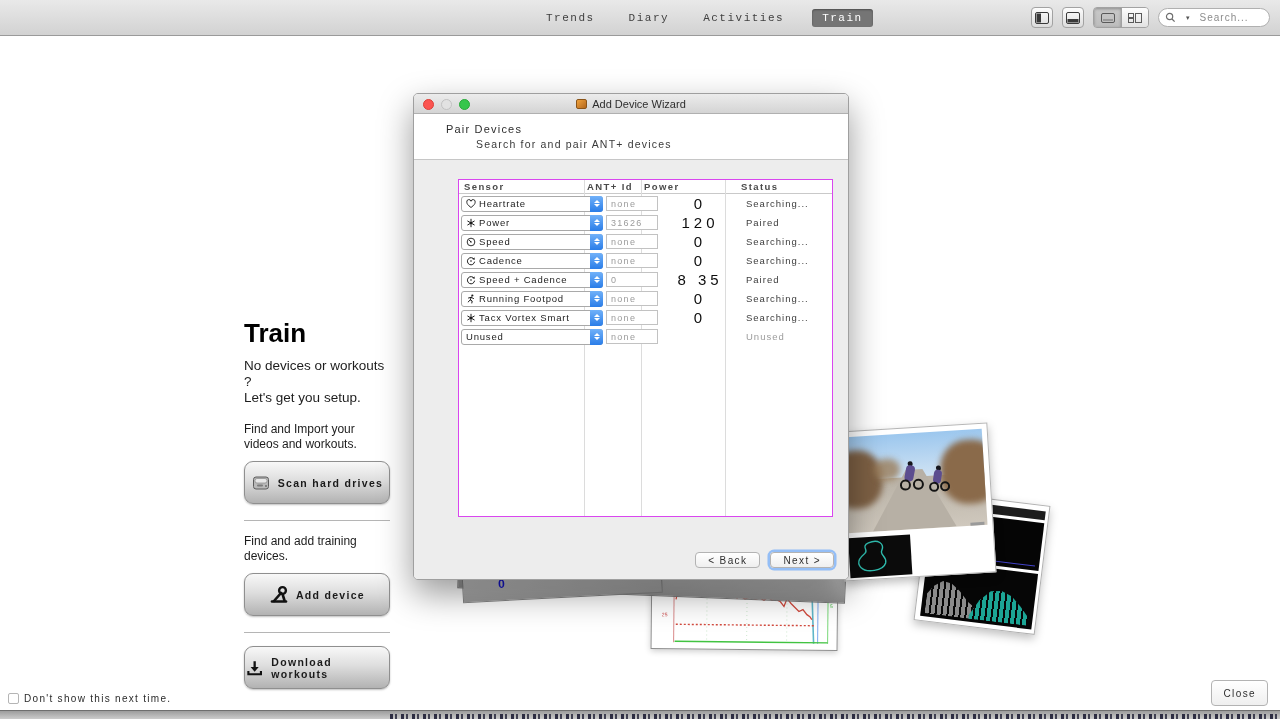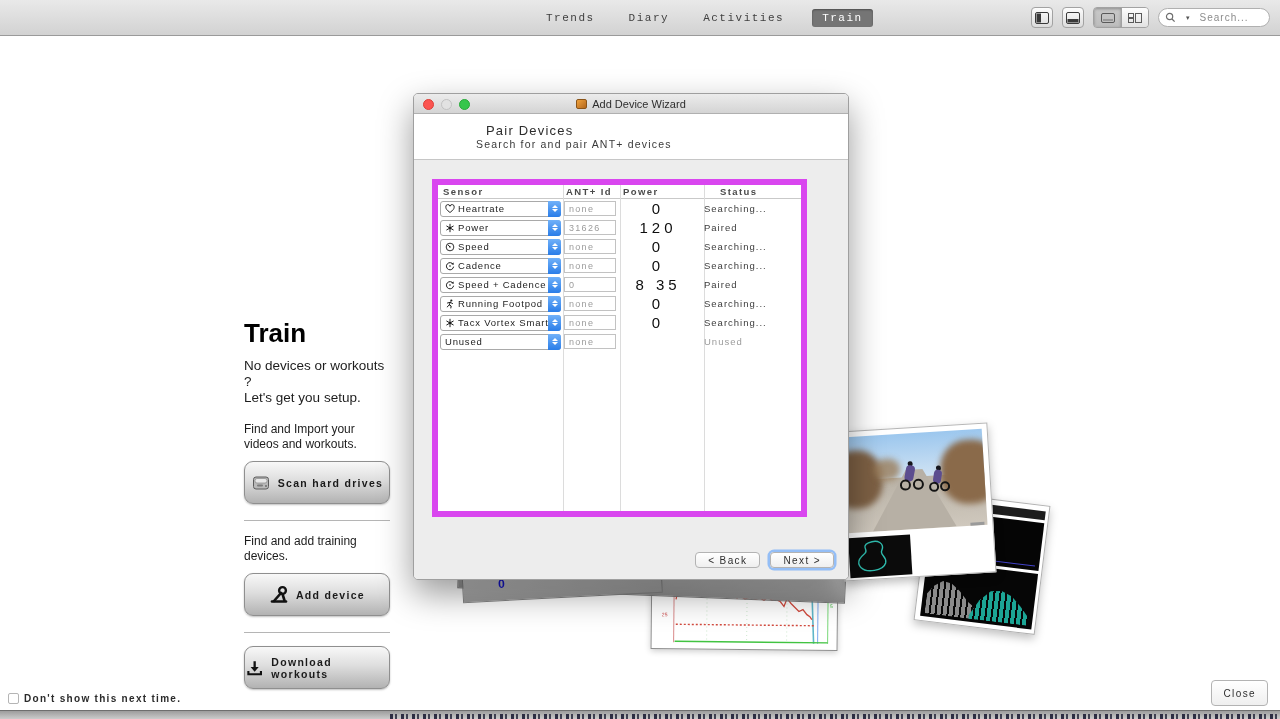--- a/index.html
+++ b/index.html
@@ -98,35 +98,35 @@
     border-bottom:1px solid #b0b0b0; display:flex; align-items:center; justify-content:center; }
   .lights { position:absolute; left:9px; top:4.5px; display:flex; gap:7px; }
   .light { width:11px; height:11px; border-radius:50%; }
   .l-red { background:#fb5450; border:1px solid #dd3f38; }
   .l-mid { background:#e2e2e2; border:1px solid #c2c2c2; }
   .l-grn { background:#35c64b; border:1px solid #27aa38; }
   .win-icon { width:11px; height:10px; border-radius:2px; margin-right:5px;
     background:linear-gradient(135deg,#f0a23c,#b3671d); border:1px solid #8a5418; }
   .win-title { font-size:11px; color:#2e2e2e; }
   .dlg-header { height:45px; background:#fff; position:relative; }
-  .dlg-h1 { position:absolute; left:32px; top:9px; font-size:13px; letter-spacing:1.2px; color:#2d2d2d;margin-left:40px; }
+  .dlg-h1 { position:absolute; left:32px; top:9px; font-size:11px; letter-spacing:1.2px; color:#2d2d2d; }
   .dlg-h2 { position:absolute; left:62px; top:24px; font-size:10.5px; letter-spacing:1.2px; color:#3a3a3a; }
   .dlg-body { position:relative; height:421px; background:#ededed; border-top:1px solid #c6c6c6; }
 
-  .pairtable { position:absolute; left:18px; top:19px; width:375px; height:338px;
-    background:#fff; border:6px solid #d946ef; }
+  .pairtable { position:absolute; left:44px; top:19px; width:375px; height:338px;
+    background:#fff; border:1px solid #d946ef; }
   .pt-head { display:flex; height:14px; border-bottom:1px solid #c9c9c9; align-items:center; }
   .pt-head div { font-size:9.5px; font-weight:bold; letter-spacing:1.4px; color:#4a4a4a; }
   .c-sensor { width:125px; padding-left:5px; }
   .c-id { width:57px; padding-left:3px; }
   .c-value { width:84px; padding-left:3px; }
   .c-status { flex:1; padding-left:16px; }
   .colsep { position:absolute; top:0; bottom:0; width:1px; background:#dcdcdc; }
   .pt-row { display:flex; height:19px; align-items:center; position:relative; }
-  .combo { position:relative; width:121px; height:16px; margin-left:2px; border:1px solid #a9a9a9;
+  .combo { position:relative; width:142px; height:16px; margin-left:2px; border:1px solid #a9a9a9;
     border-radius:3px; background:#fff; display:flex; align-items:center; gap:3px; padding-left:4px;text-align:center; }
   .combo svg { width:10px; height:10px; flex:0 0 auto; }
   .combo .s-lbl { font-size:9.5px; letter-spacing:.8px; color:#1c1c1c; white-space:nowrap; }
   .spin { position:absolute; right:-1px; top:-1px; width:13px; height:16px; border-radius:0 3px 3px 0;
     background:linear-gradient(#71b1f9,#2a7de8); display:flex; flex-direction:column;
     align-items:center; justify-content:center; gap:1px; }
   .spin i { width:0; height:0; border-left:3px solid transparent; border-right:3px solid transparent; }
   .spin .up { border-bottom:3.5px solid #fff; }
   .spin .dn { border-top:3.5px solid #fff; }
   .idbox { width:52px; height:15px; margin-left:3px; border:1px solid #c2c2c2; background:#fff;
@@ -136,21 +136,21 @@
   .statcell.unused { color:#9c9c9c; }
 
   .dlg-btns { position:absolute; right:14px; bottom:12px; display:flex; gap:10px; }
   .dlg-btn { height:16px; padding:0 12px; border:1px solid #b3b3b3; border-radius:4px;
     background:linear-gradient(#ffffff,#efefef); font-size:10px; letter-spacing:1.4px; color:#2e2e2e;
     display:flex; align-items:center; cursor:default; }
   .dlg-btn.focus { box-shadow:0 0 0 2.5px rgba(110,170,250,.7); }
 
   
   .page-footer { position:absolute; left:0; bottom:9px; width:1280px; height:28px; z-index:25; }
-  .chk-wrap { position:absolute; left:8px; bottom:6px; display:flex; align-items:center; gap:5px;font-weight:bold; }
+  .chk-wrap { position:absolute; left:8px; bottom:6px; display:flex; align-items:center; gap:5px; }
   .chk { width:11px; height:11px; border:1px solid #b5b5b5; border-radius:2px; background:#fff; }
   .chk-lbl { font-size:10px; letter-spacing:1.3px; color:#2b2b2b; }
   .close-btn { position:absolute; right:12px; bottom:4px; height:17px; padding:12px 11px;
     border:1px solid #b3b3b3; border-radius:4px; background:linear-gradient(#ffffff,#efefef);
     font-size:10px; letter-spacing:1.4px; color:#2e2e2e; display:flex; align-items:center; cursor:default; }
   .bottom-strip { position:absolute; left:0; bottom:0; width:1280px; height:9px;
     background:linear-gradient(#9c9c9c,#cbcbcb); border-top:1px solid #6e6e6e; z-index:26; }
   .ticker { position:absolute; left:390px; top:3px; right:0; height:5px; opacity:.85;
     background:repeating-linear-gradient(90deg,#15152e 0 3px,transparent 3px 5px,#2a2a3e 5px 7px,transparent 7px 11px); }
 

